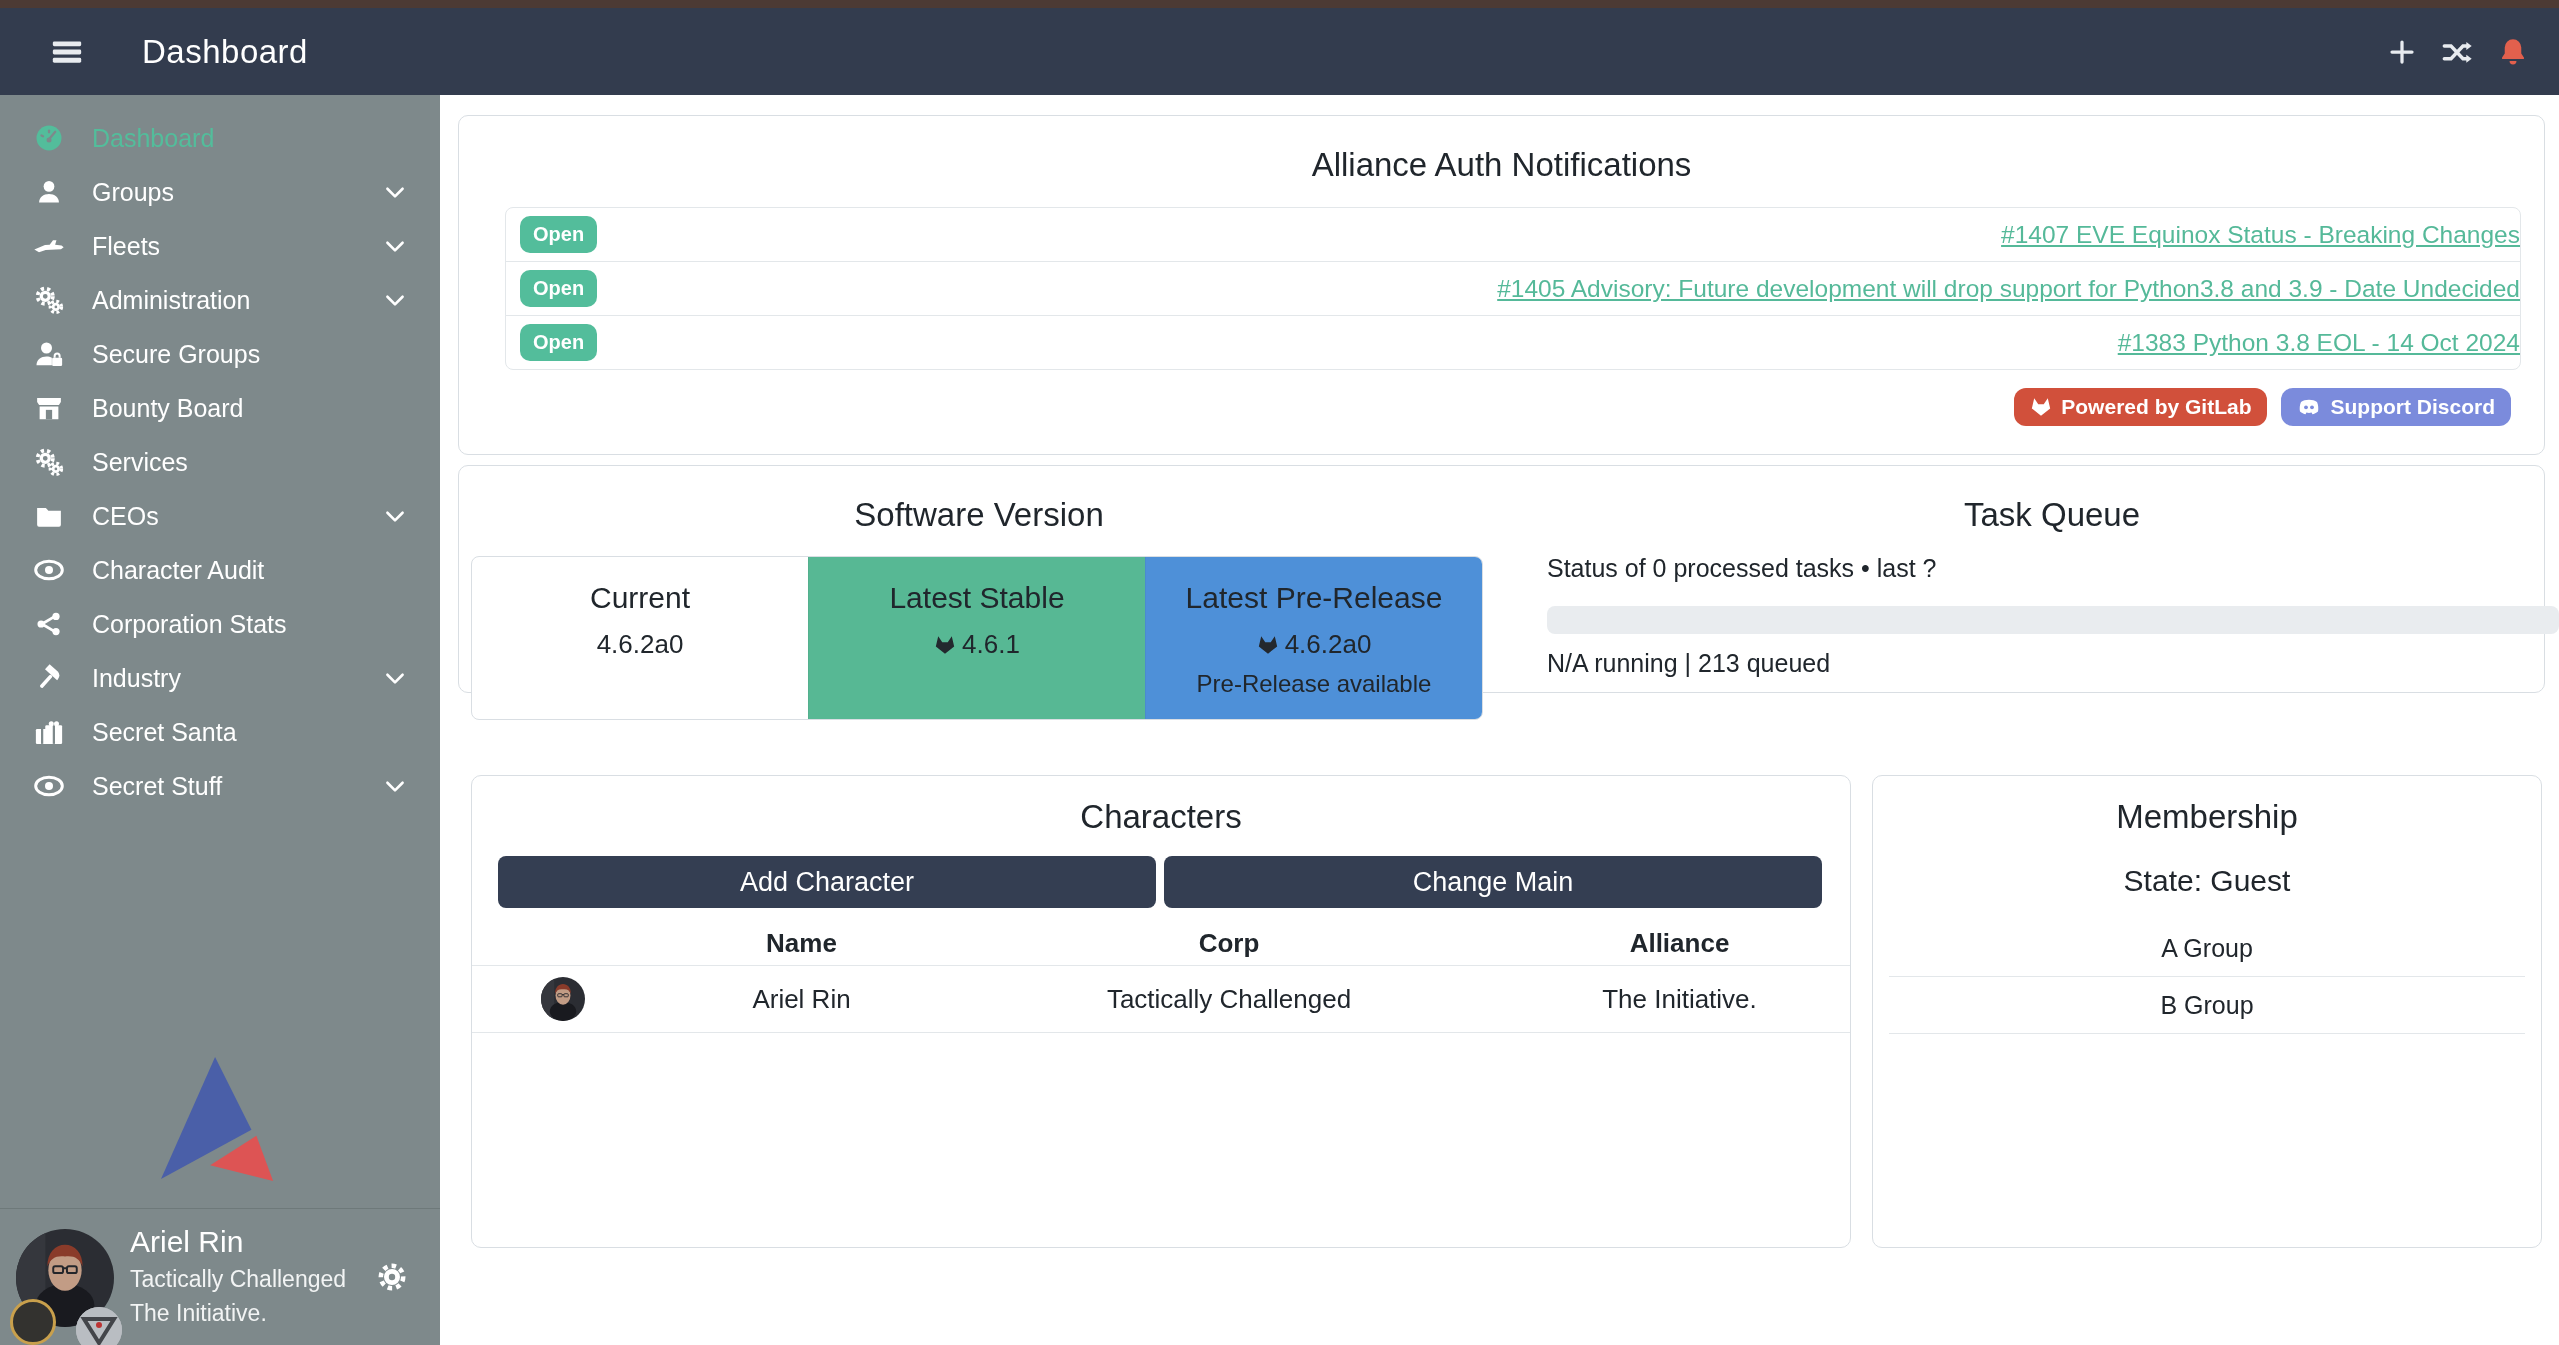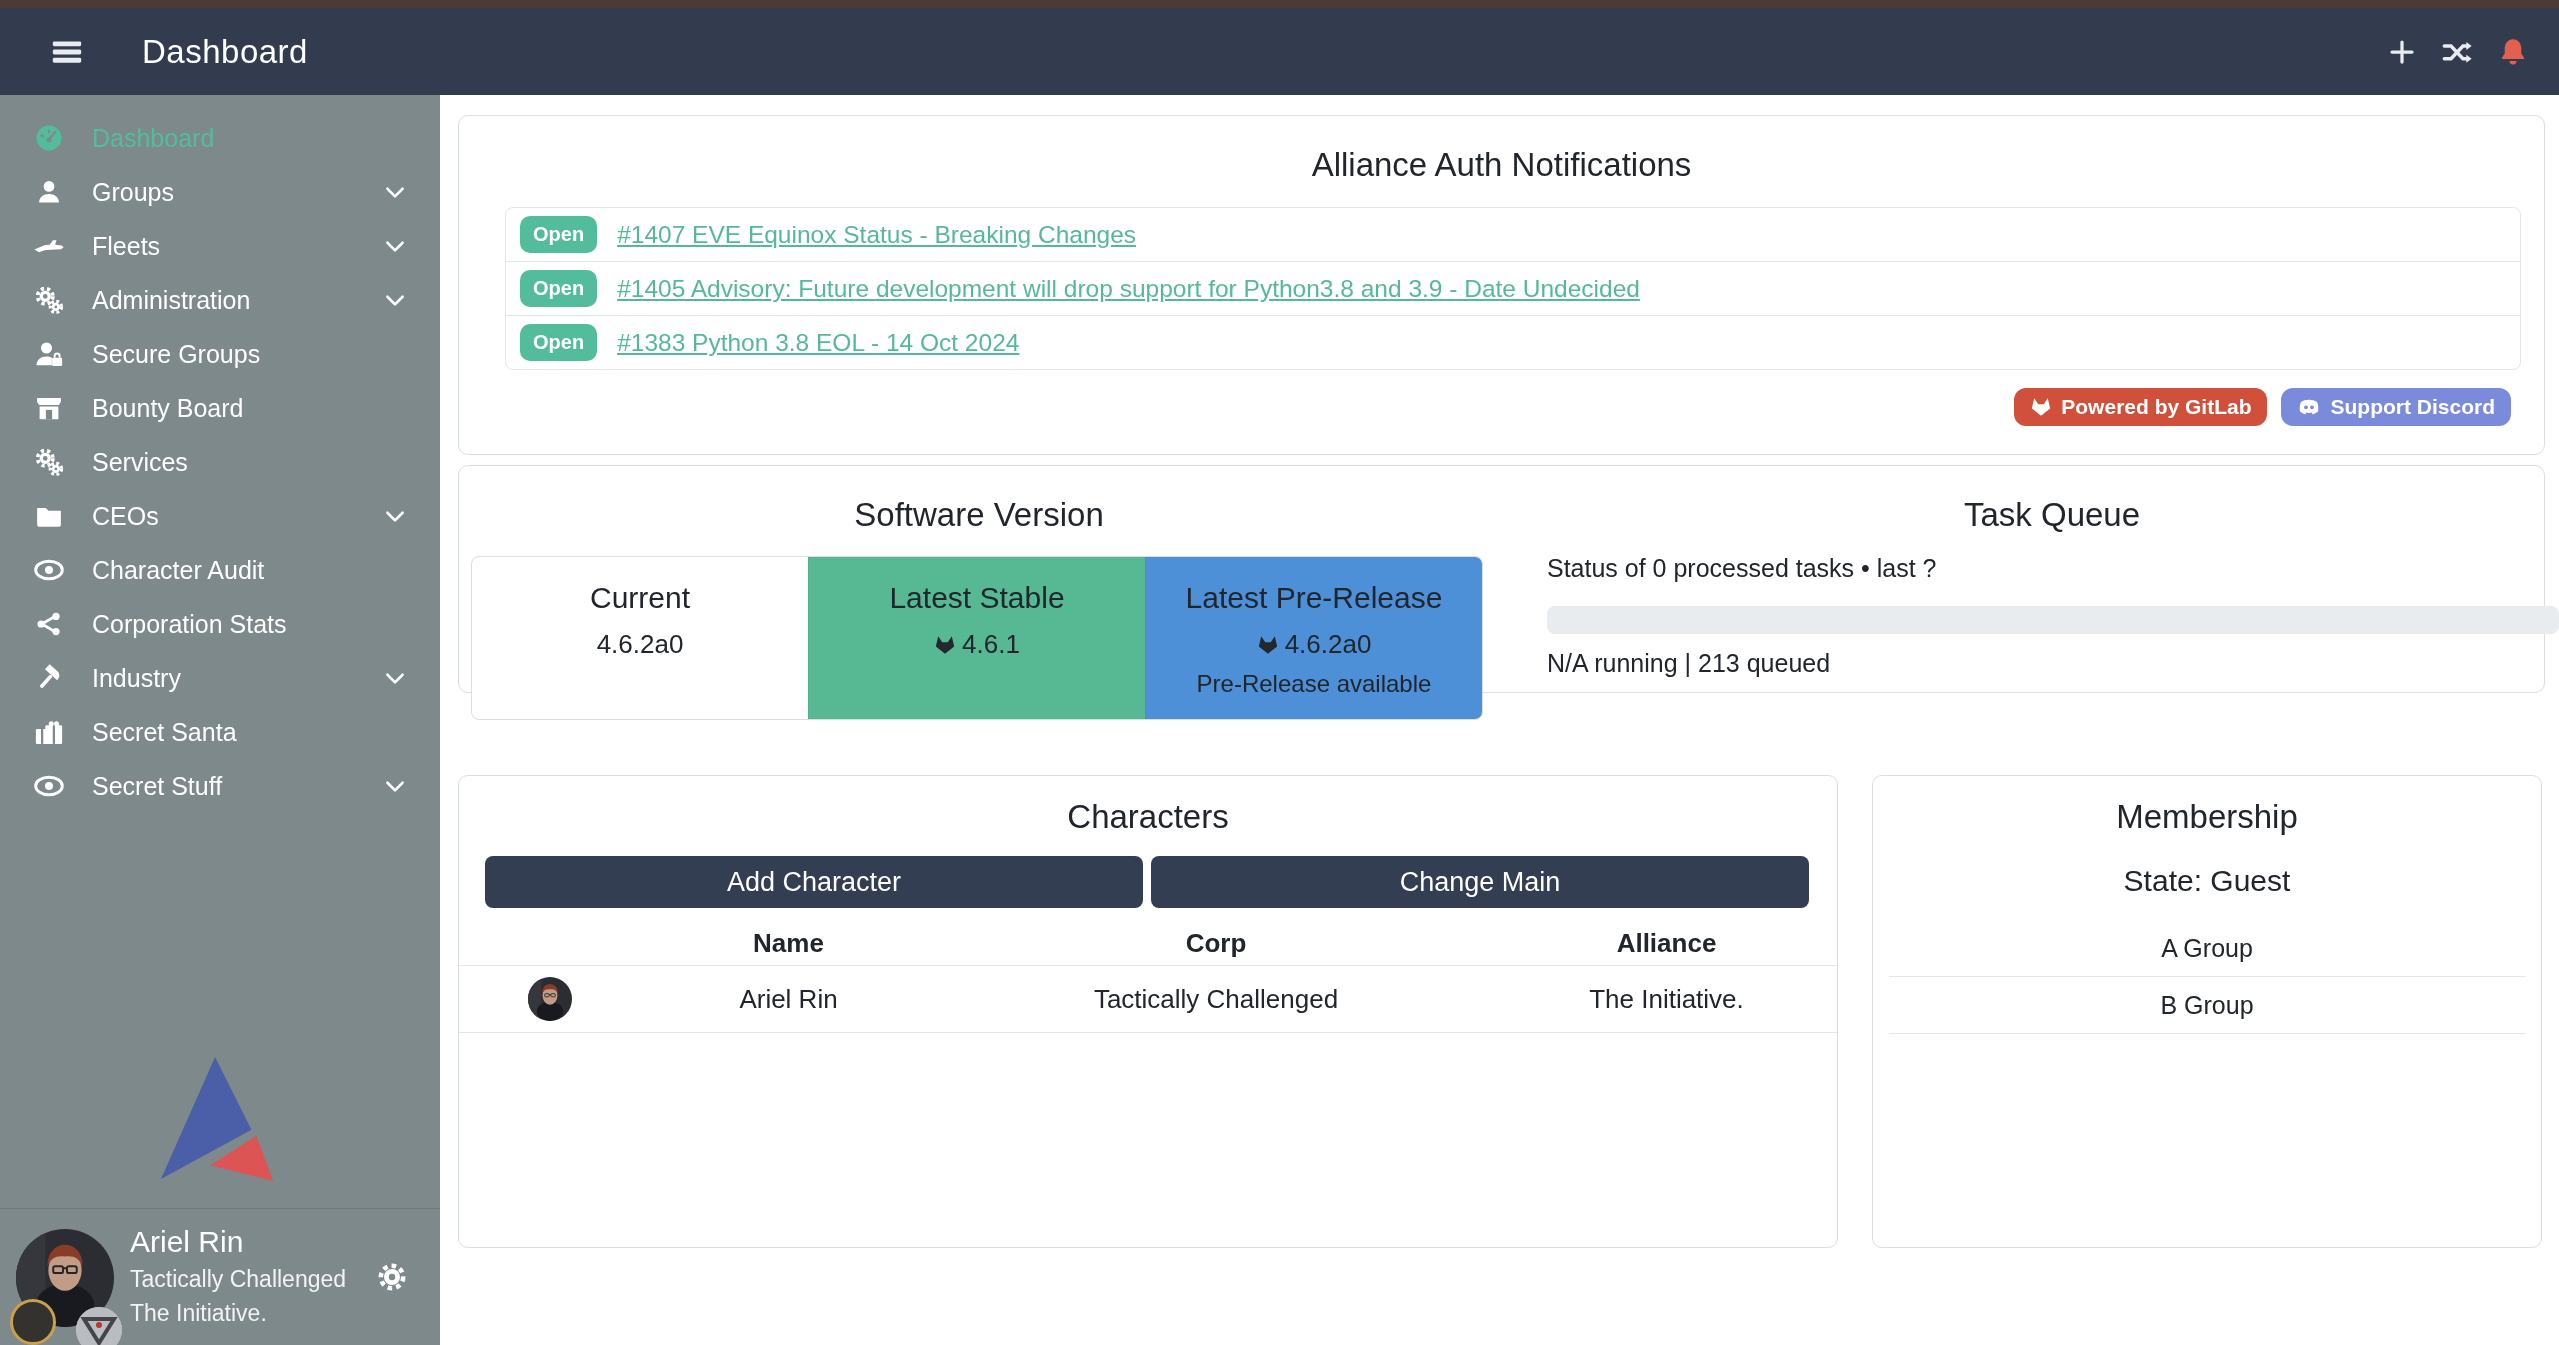--- a/index.html
+++ b/index.html
@@ -46,21 +46,21 @@
   .user-gear { position:absolute; right:32px; top:52px; color:#fff; cursor:pointer; }
 
   
   .card { position:absolute; background:#fff; border:1px solid #d9dee3; border-radius:10px; }
   .card-title { font-size:33px; font-weight:400; color:#20262c; text-align:center; }
 
   
   #card-notif { left:458px; top:115px; width:2087px; height:340px; }
   #card-notif .card-title { margin-top:30px; }
   .list-group { position:absolute; left:46px; top:91px; width:2016px; }
-  .list-row { height:55px; border:1px solid #e3e7ea; margin-top:-1px; display:flex; align-items:center; padding-left:14px; background:#fff; }
+  .list-row { height:55px; border:1px solid #e3e7ea; margin-top:-1px; display:flex; align-items:center; padding-left:14px; background:#fff;justify-content:space-between; }
   .list-row:first-child { margin-top:0; border-top-left-radius:8px; border-top-right-radius:8px; }
   .list-row:last-child { border-bottom-left-radius:8px; border-bottom-right-radius:8px; }
   .open-badge { background:#53bd9b; color:#fff; font-size:20px; font-weight:bold; padding:7px 13px; border-radius:10px; }
   .notif-link { margin-left:20px; color:#55b999; font-size:24.5px; text-decoration:underline; cursor:pointer; }
   .badges-row { position:absolute; right:33px; bottom:28px; display:flex; gap:14px; }
   .badge-btn { height:38px; border-radius:12px; color:#fff; font-size:21px; font-weight:bold; display:flex; align-items:center; padding:0 16px; gap:9px; cursor:pointer; }
   .badge-gitlab { background:#d1503b; }
   .badge-discord { background:#7b8bdc; }
 
   
@@ -76,21 +76,21 @@
   .cell-green { background:#57b894; }
   .cell-blue  { background:#4e90d8; }
   .tq-col { position:absolute; left:1073px; top:0; width:1040px; }
   .tq-col .card-title { margin-top:30px; }
   .tq-status { position:absolute; left:15px; top:88px; font-size:25px; }
   .progress { position:absolute; left:15px; top:140px; width:1012px; height:28px; background:#e9ecef; border-radius:8px; overflow:hidden; }
   .progress-fill { height:100%; width:0%; background:#53bd9b; }
   .tq-footer { position:absolute; left:15px; top:183px; font-size:25px; }
 
   
-  #card-chars { left:458px; top:775px; width:1380px; height:473px; }
+  #card-chars { left:471px; top:775px; width:1380px; height:473px; }
   #card-chars .card-title { margin-top:22px; }
   .btn-row { position:absolute; left:26px; right:28px; top:80px; display:flex; gap:8px; }
   .btn-navy { flex:1; height:52px; background:#343e52; color:#fff; border:none; border-radius:8px; font-size:27px; font-family:inherit; cursor:pointer; }
   .char-table { position:absolute; left:0; top:145px; width:100%; }
   .char-hrow, .char-row { display:grid; grid-template-columns:182px 295px 560px 341px; align-items:center; }
   .char-hrow { height:45px; border-bottom:1px solid #e3e7ea; font-weight:bold; font-size:26px; }
   .char-row { height:67px; border-bottom:1px solid #e3e7ea; font-size:26px; }
   .char-cell { text-align:center; }
   .row-avatar { width:44px; height:44px; border-radius:50%; overflow:hidden; margin:0 auto; }
 

